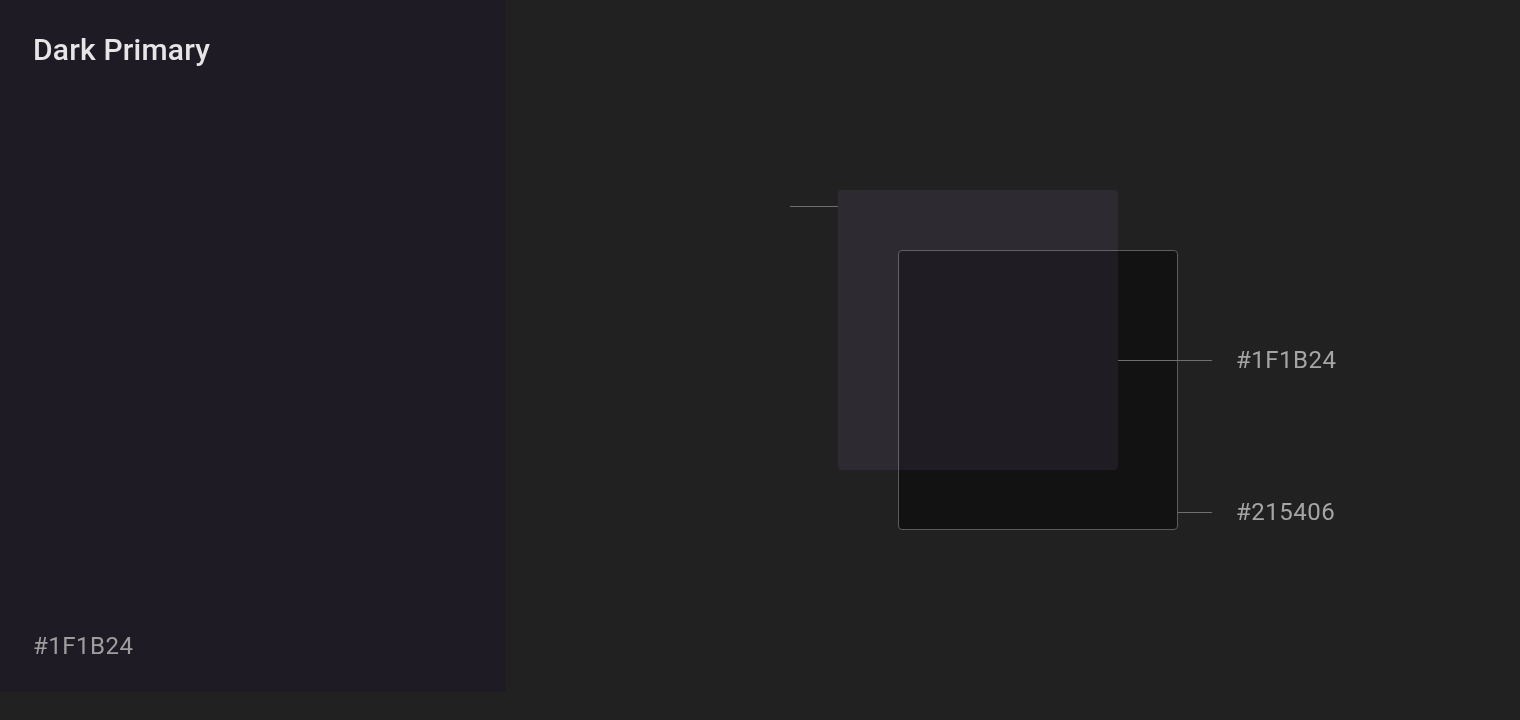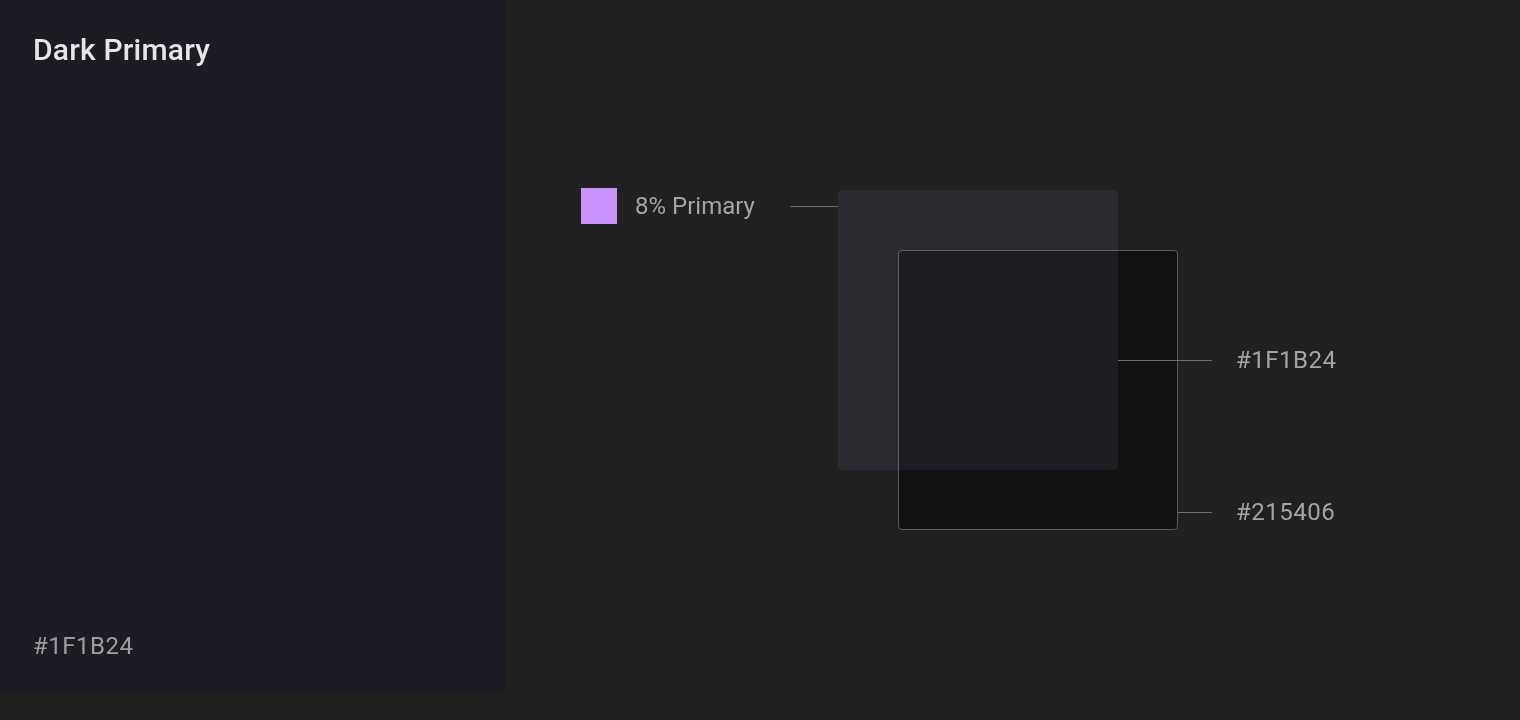--- a/index.html
+++ b/index.html
@@ -123,24 +123,20 @@
 </head>
 <body>
 
 <div class="root">
 
   <div class="side-panel">
     <div class="title">Dark Primary</div>
     <div class="panel-hex">#1F1B24</div>
   </div>
 
-  <div class="legend">
-    <div class="legend-chip"></div>
-    <div class="legend-text">8% Primary</div>
-  </div>
   <div class="line line-top"></div>
 
   <div class="base-square"></div>
   <div class="overlay-square"></div>
 
   <div class="line line-blend"></div>
   <div class="annot annot-blend">#1F1B24</div>
 
   <div class="line line-base"></div>
   <div class="annot annot-base">#215406</div>

